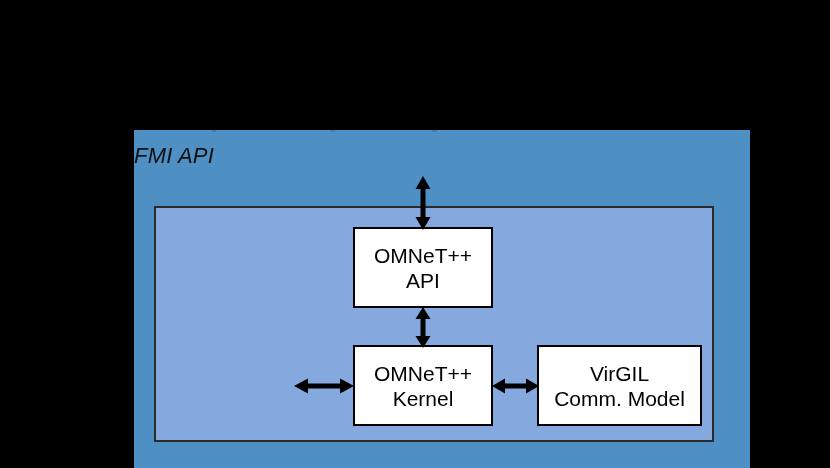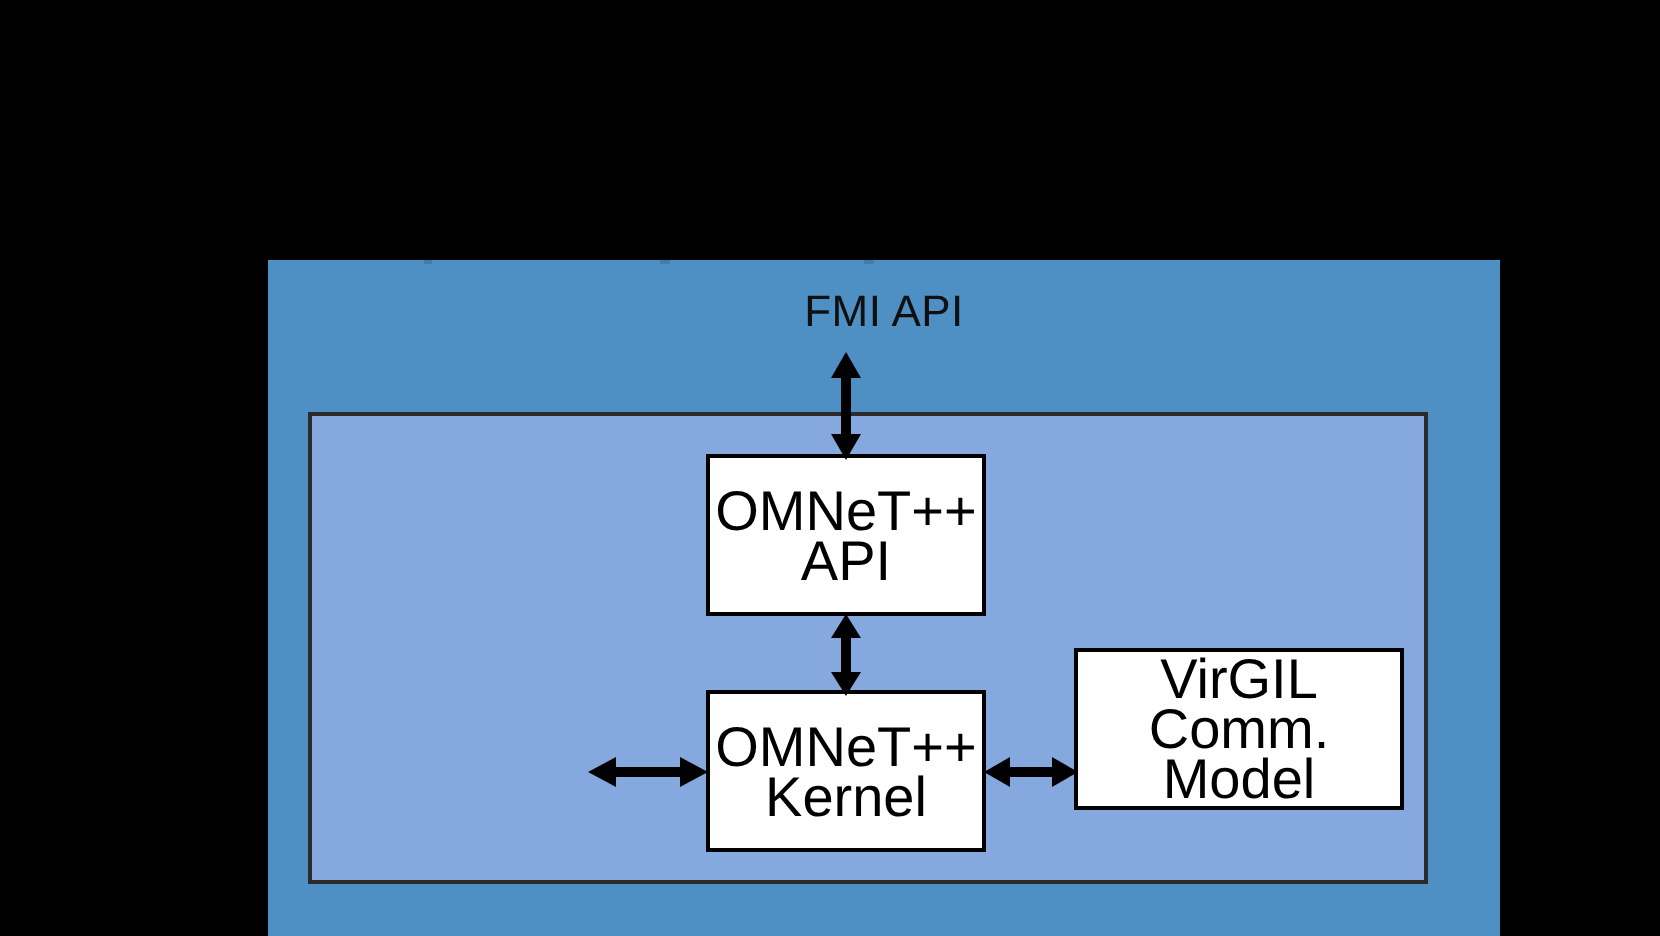--- a/index.html
+++ b/index.html
@@ -30,26 +30,27 @@
     height: 338px;
     background: #4e8fc4;
     box-sizing: border-box;
   }
 
   .fmi-label {
     position: absolute;
     left: 0;
     top: 13px;
     width: 616px;
-    text-align: center;
+    text-align: left;
     font-size: 22px;
     line-height: 26px;
     color: #101010;
     letter-spacing: 0.2px;
     white-space: nowrap;
+    font-style: italic;
   }
 
   
   .clipped-text-remnant {
     position: absolute;
     top: 0px;
     height: 2px;
     background: #3a6f99;
     opacity: 0.55;
   }
@@ -70,21 +71,21 @@
   .box {
     position: absolute;
     background: #ffffff;
     border: 2px solid #000000;
     box-sizing: border-box;
     display: flex;
     align-items: center;
     justify-content: center;
     text-align: center;
     color: #000000;
-    font-size: 28px;
+    font-size: 21px;
     line-height: 25px;
   }
 
   .box .box-text {
     display: block;
     white-space: pre-line;
   }
 
   #box-omnet-api {
     left: 353px;
@@ -102,21 +103,21 @@
 
   #box-omnet-kernel {
     left: 353px;
     top: 345px;
     width: 140px;
     height: 81px;
   }
 
   #box-virgil {
     left: 537px;
-    top: 324px;
+    top: 345px;
     width: 165px;
     height: 81px;
   }
 
   
   .arrow {
     position: absolute;
   }
   .arrow svg {
     display: block;

